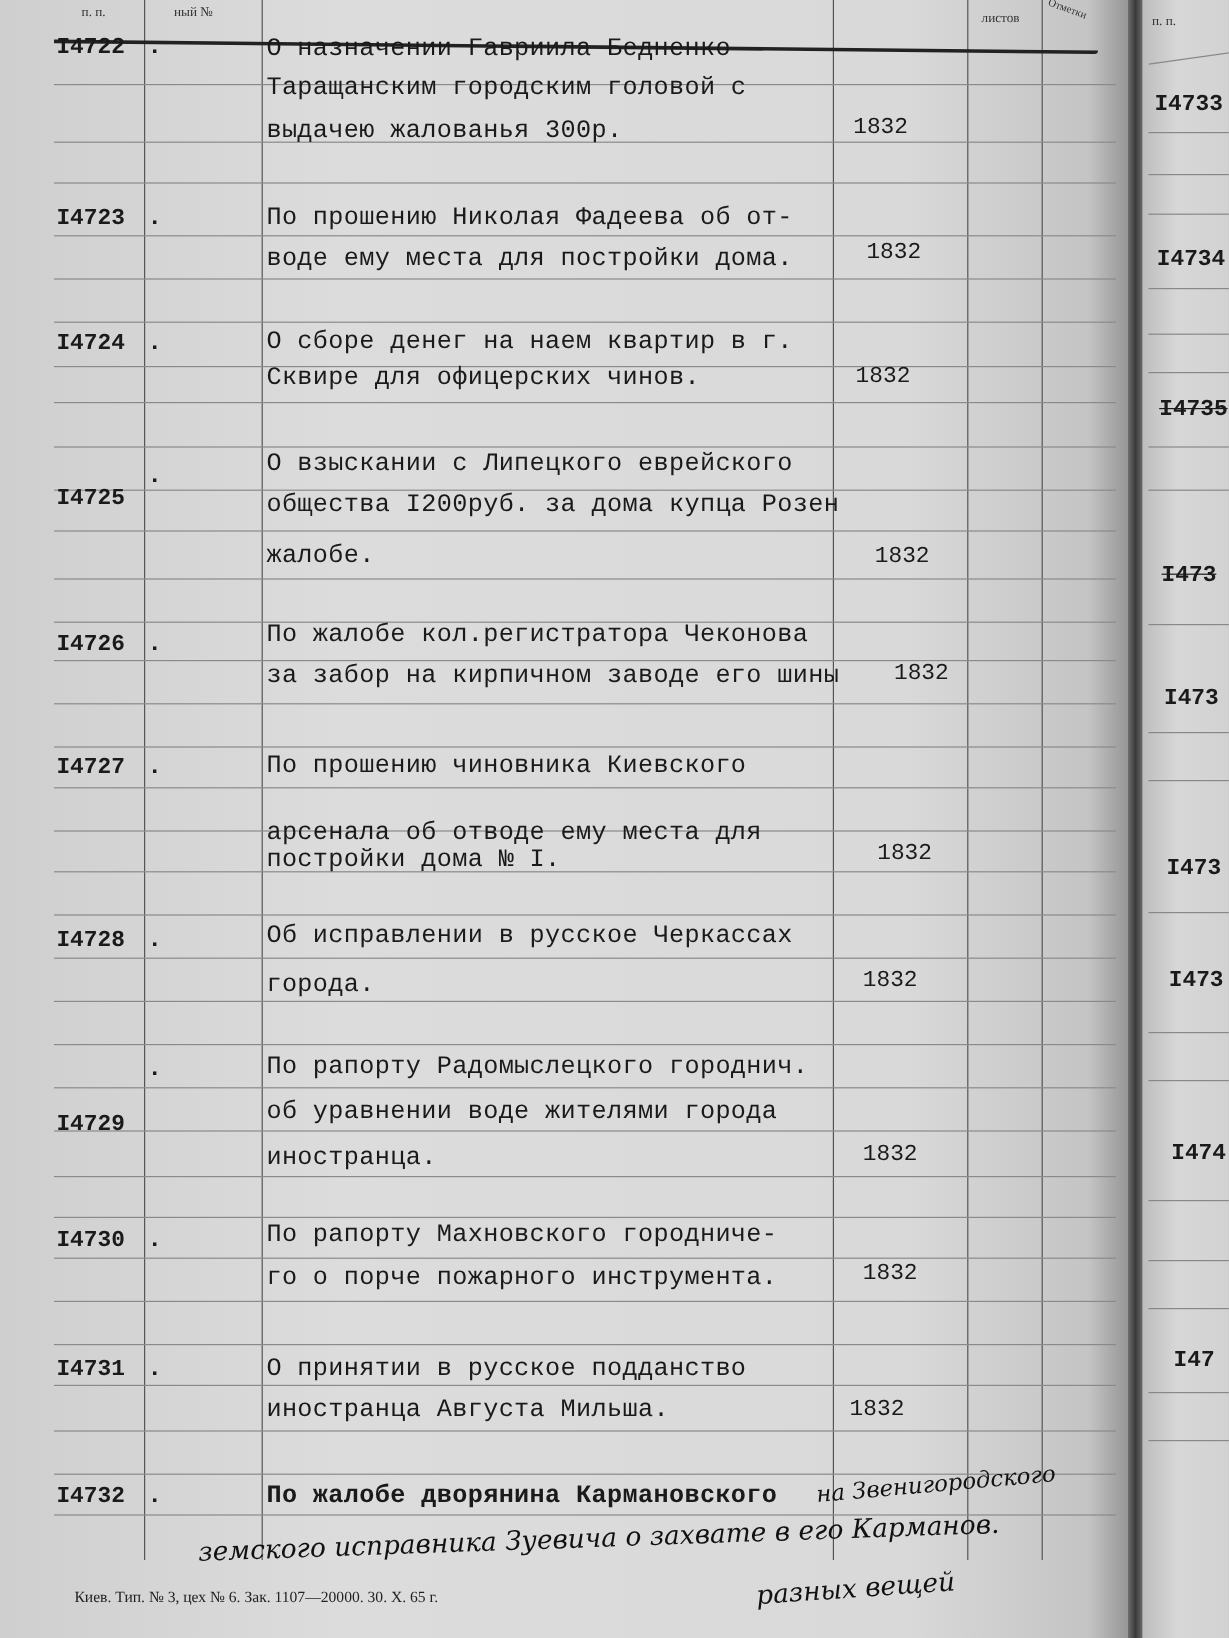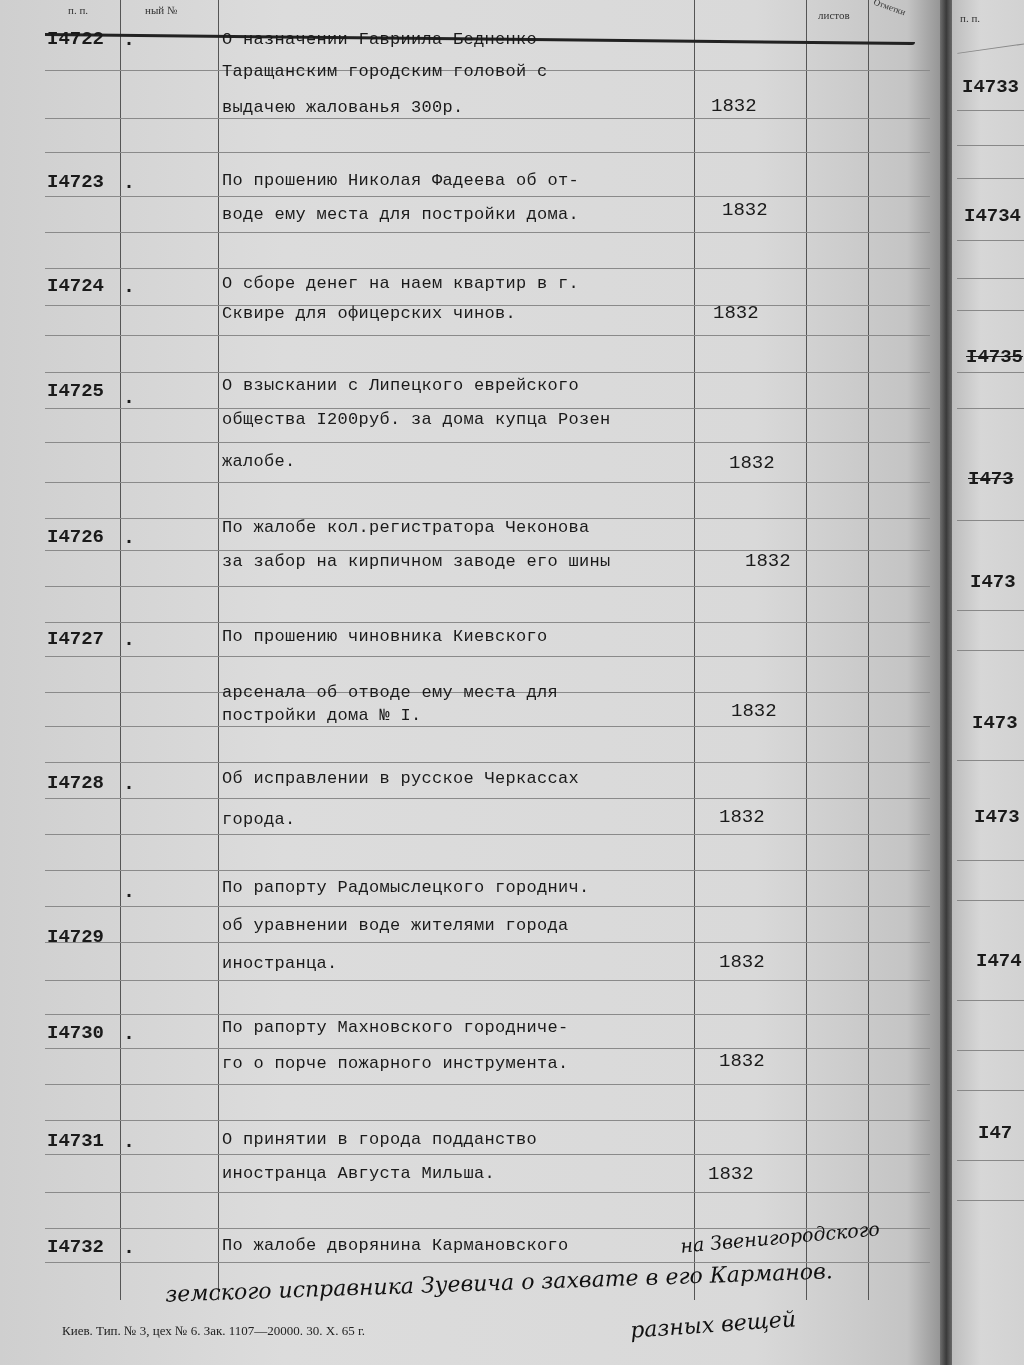--- a/index.html
+++ b/index.html
@@ -27,21 +27,21 @@
   .topline { position:absolute; left:45px; top:33px; width:870px; height:3px; background:#222;
      border-radius:0 0 40px 0; transform:skewY(0.6deg); transform-origin:left; }
   .row {
     position:absolute; left:45px; width:885px; height:1px; background:#8a8a8a;
   }
   .num {
     position:absolute; left:47px; font-size:19px; font-weight:bold; letter-spacing:0px;
   }
   .dot { position:absolute; left:123px; font-size:20px; font-weight:bold; }
   .txt {
-    position:absolute; left:222px; font-size:17px; white-space:nowrap; letter-spacing:0.3px;
+    position:absolute; left:222px; font-size:21px; white-space:nowrap; letter-spacing:0.3px;
   }
   .year { position:absolute; font-size:19px; }
   .hand {
     position:absolute; font-family:"DejaVu Serif", serif; font-style:italic;
     font-size:22px; white-space:nowrap; color:#111;
   }
   .footer { position:absolute; left:62px; top:1323px; font-family:"Liberation Serif", serif; font-size:13px; color:#222; }
   .rnum { position:absolute; font-size:19px; font-weight:bold; font-family:"Liberation Mono", monospace; }
   .rline { position:absolute; left:5px; width:70px; height:1px; background:#888; }
 </style>
@@ -117,21 +117,21 @@
 
   <div>
     <span class="num" style="top:275px">I4724</span>
     <span class="dot" style="top:275px">.</span>
     <span class="txt" style="top:274px">О сборе денег на наем квартир в г.</span>
     <span class="txt" style="top:304px">Сквире для офицерских чинов.</span>
     <span class="year" style="left:713px;top:302px">1832</span>
   </div>
 
   <div>
-    <span class="num" style="top:380px">I4725</span>
+    <span class="num" style="top:404px">I4725</span>
     <span class="dot" style="top:386px">.</span>
     <span class="txt" style="top:376px">О взыскании с Липецкого еврейского</span>
     <span class="txt" style="top:410px">общества I200руб. за дома купца Розен</span>
     <span class="txt" style="top:452px">жалобе.</span>
     <span class="year" style="left:729px;top:452px">1832</span>
   </div>
 
   <div>
     <span class="num" style="top:526px">I4726</span>
     <span class="dot" style="top:526px">.</span>
@@ -170,29 +170,29 @@
     <span class="num" style="top:1022px">I4730</span>
     <span class="dot" style="top:1022px">.</span>
     <span class="txt" style="top:1018px">По рапорту Махновского городниче-</span>
     <span class="txt" style="top:1054px">го о порче пожарного инструмента.</span>
     <span class="year" style="left:719px;top:1050px">1832</span>
   </div>
 
   <div>
     <span class="num" style="top:1130px">I4731</span>
     <span class="dot" style="top:1130px">.</span>
-    <span class="txt" style="top:1130px">О принятии в города подданство</span>
+    <span class="txt" style="top:1130px">О принятии в русское подданство</span>
     <span class="txt" style="top:1164px">иностранца Августа Мильша.</span>
     <span class="year" style="left:708px;top:1163px">1832</span>
   </div>
 
   <div>
     <span class="num" style="top:1236px">I4732</span>
     <span class="dot" style="top:1236px">.</span>
-    <span class="txt" style="top:1236px;font-weight:normal">По жалобе дворянина Кармановского</span>
+    <span class="txt" style="top:1236px;font-weight:bold">По жалобе дворянина Кармановского</span>
     <span class="hand" style="left:680px;top:1226px;transform:rotate(-5deg);font-size:19px">на Звенигородского</span>
     <span class="hand" style="left:165px;top:1270px;transform:rotate(-2deg)">земского исправника Зуевича о захвате в его Карманов.</span>
     <span class="hand" style="left:630px;top:1312px;transform:rotate(-4deg)">разных вещей</span>
   </div>
 
   <span class="footer">Киев. Тип. № 3, цех № 6. Зак. 1107—20000. 30. X. 65 г.</span>
 </div>
 
 <div class="gutter"></div>
 
@@ -200,21 +200,21 @@
   <span class="hdr" style="left:8px;top:12px;">п. п.</span>
   <div class="rline" style="top:48px;transform:rotate(-8deg)"></div>
   <span class="rnum" style="left:10px;top:76px">I4733</span>
   <div class="rline" style="top:110px"></div>
   <div class="rline" style="top:145px"></div>
   <div class="rline" style="top:178px"></div>
   <span class="rnum" style="left:12px;top:205px">I4734</span>
   <div class="rline" style="top:240px"></div>
   <div class="rline" style="top:278px"></div>
   <div class="rline" style="top:310px"></div>
-  <span class="rnum" style="left:14px;top:346px;text-decoration:line-through">I4735</span>
+  <span class="rnum" style="left:14px;top:330px;text-decoration:line-through">I4735</span>
   <div class="rline" style="top:372px"></div>
   <div class="rline" style="top:408px"></div>
   <span class="rnum" style="left:16px;top:468px;text-decoration:line-through">I473</span>
   <div class="rline" style="top:520px"></div>
   <span class="rnum" style="left:18px;top:571px">I473</span>
   <div class="rline" style="top:610px"></div>
   <div class="rline" style="top:650px"></div>
   <span class="rnum" style="left:20px;top:712px">I473</span>
   <div class="rline" style="top:760px"></div>
   <span class="rnum" style="left:22px;top:806px">I473</span>

